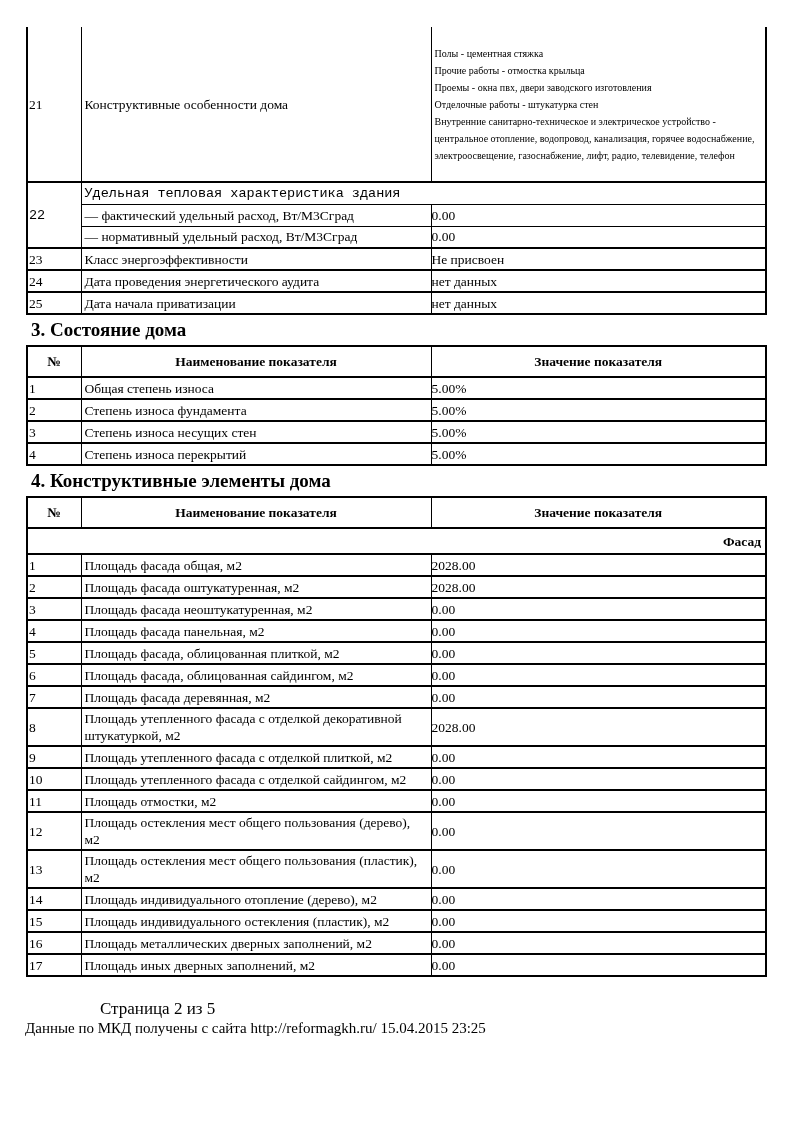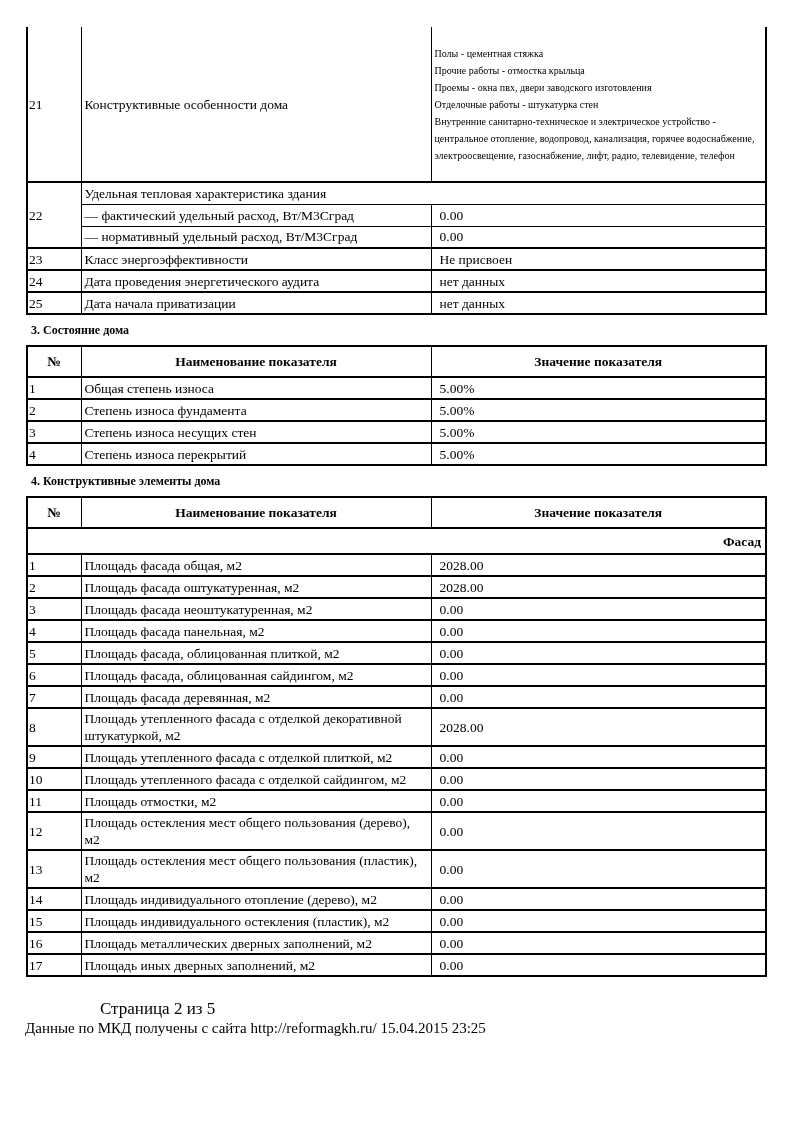--- a/index.html
+++ b/index.html
@@ -32,40 +32,40 @@
     border-bottom-width: 2px;
     font-size: 13.5px;
     line-height: 17px;
     padding: 1px 4px;
     vertical-align: middle;
     overflow: hidden;
     word-wrap: break-word;
   }
   td.c-num { padding: 1px 1px; }
   td.c-name { padding-left: 3px; margin-left: 8px; }
-  td.c-value { padding-left: 8px; }
+  td.c-value { padding-left: 0; }
   th {
     font-weight: bold;
     text-align: center;
     height: 27px;
   }
   tbody tr { height: 22px; }
   tr.row21 { height: 155px; }
   .row21 .c-value { font-size: 10px; padding: 1px 3px; }
   .row-first td { border-top: 0; }
-  tr.grp td { border-bottom-width: 1px; }
+  tr.grp td { border-bottom-width: 1px; font-family: Liberation Mono, monospace; }
   tr.thin td { border-top-width: 1px; border-bottom-width: 1px; }
   tr.group-row td {
     font-weight: bold;
     padding-left: 19px;
     height: 22px;
     text-align: right;
   }
   .sec-heading {
-    font-size: 12px;
+    font-size: 19px;
     line-height: 16px;
     font-weight: bold;
     margin: 7px 0 7px 31px;
   }
   .footer-page {
     margin: 24px 0 0 100px;
     font-size: 17px;
     line-height: 16px;
   }
   .footer-source {

